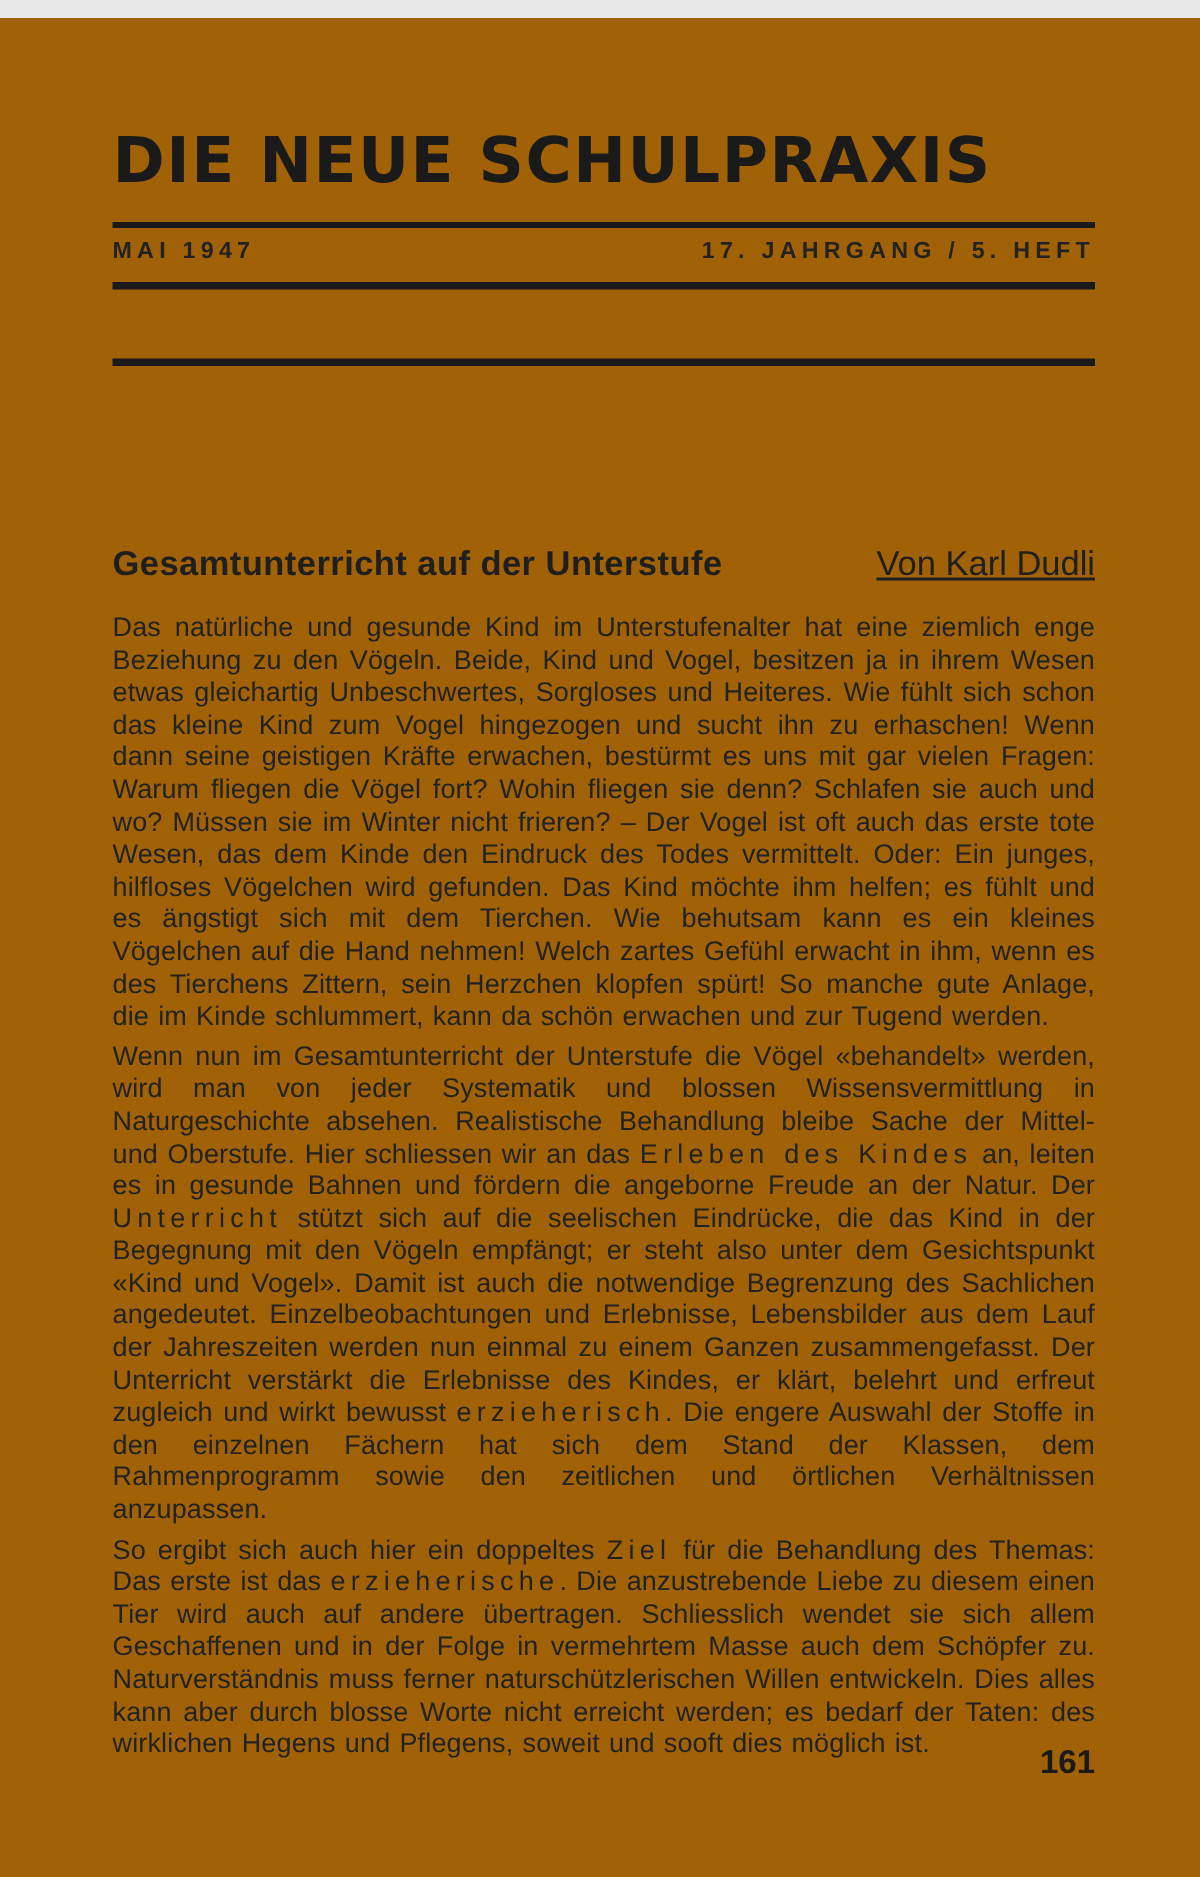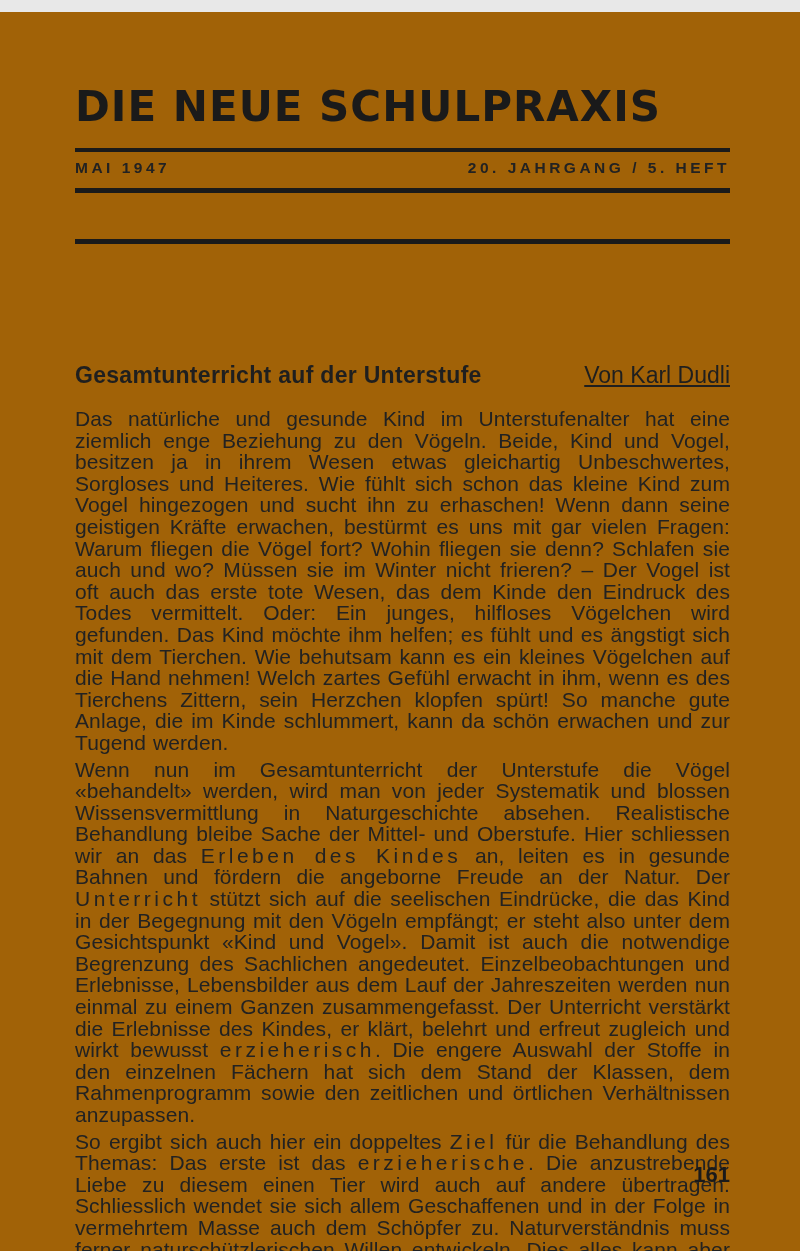--- a/index.html
+++ b/index.html
@@ -65,21 +65,21 @@
     justify-content: space-between;
     align-items: baseline;
     font-size: 23px;
   }
   .byline .subtitle { font-weight: 700; letter-spacing: 0.3px; }
   .byline .author { font-weight: 400; text-decoration: underline; }
 
   .article-body { top: 396px; }
   .article-body p {
     margin: 0 0 5px 0;
-    font-size: 21px;
+    font-size: 18px;
     line-height: 21.6px;
     letter-spacing: 0.1px;
     word-spacing: 1px;
     text-align: justify;
     color: #222;
   }
   .article-body .sp { letter-spacing: 3.5px; }
 
   .page-number {
     position: absolute;
@@ -94,21 +94,21 @@
 <body>
 
 <div class="page">
 
   <h1 class="masthead col">DIE NEUE SCHULPRAXIS</h1>
 
   <div class="rule rule-1"></div>
 
   <div class="dateline col">
     <span>MAI 1947</span>
-    <span>20. JAHRGANG / 5. HEFT</span>
+    <span>17. JAHRGANG / 5. HEFT</span>
   </div>
 
   <div class="rule rule-2"></div>
 
 
   <div class="rule rule-3"></div>
 
 
   <div class="byline col">
     <span class="subtitle">Gesamtunterricht auf der Unterstufe</span>

